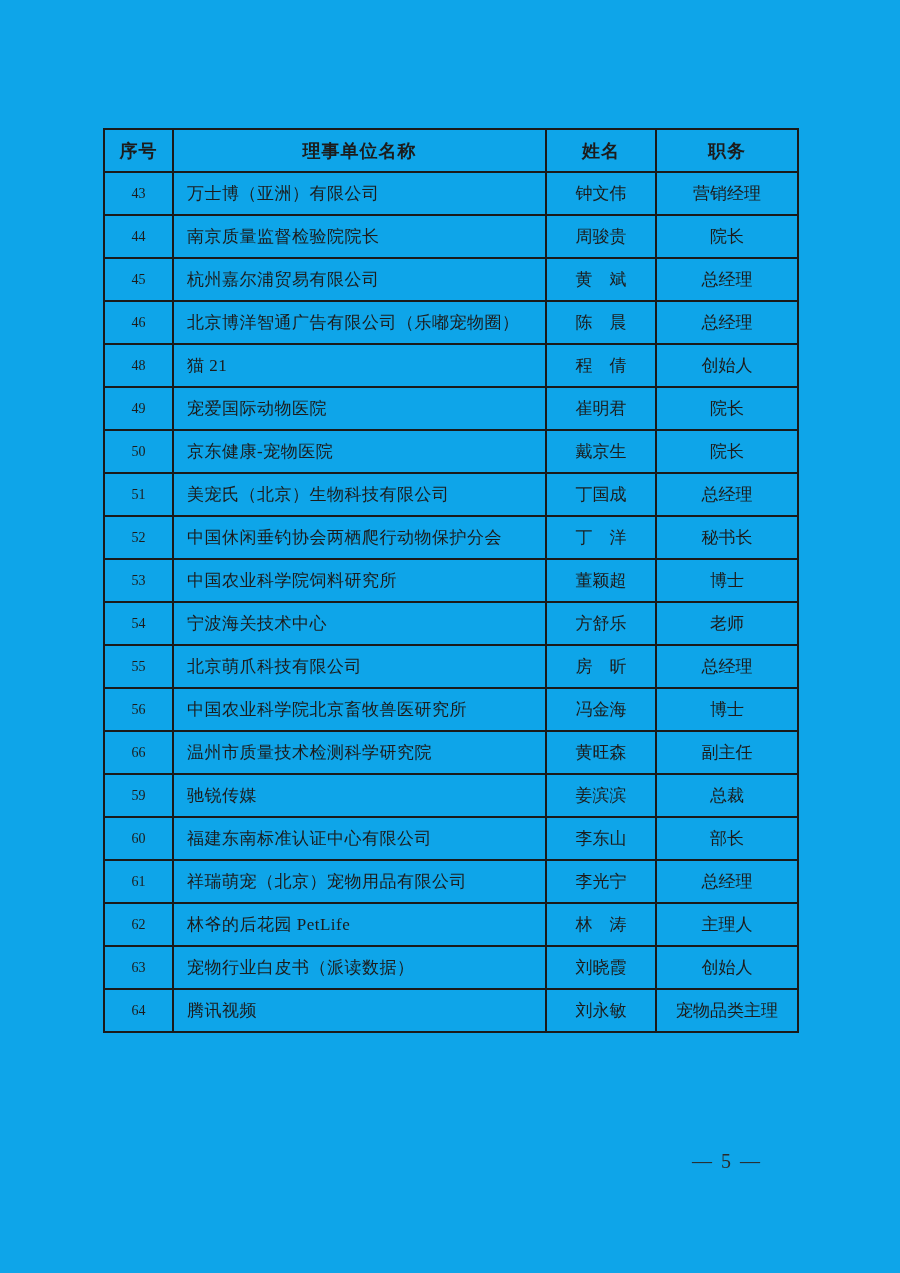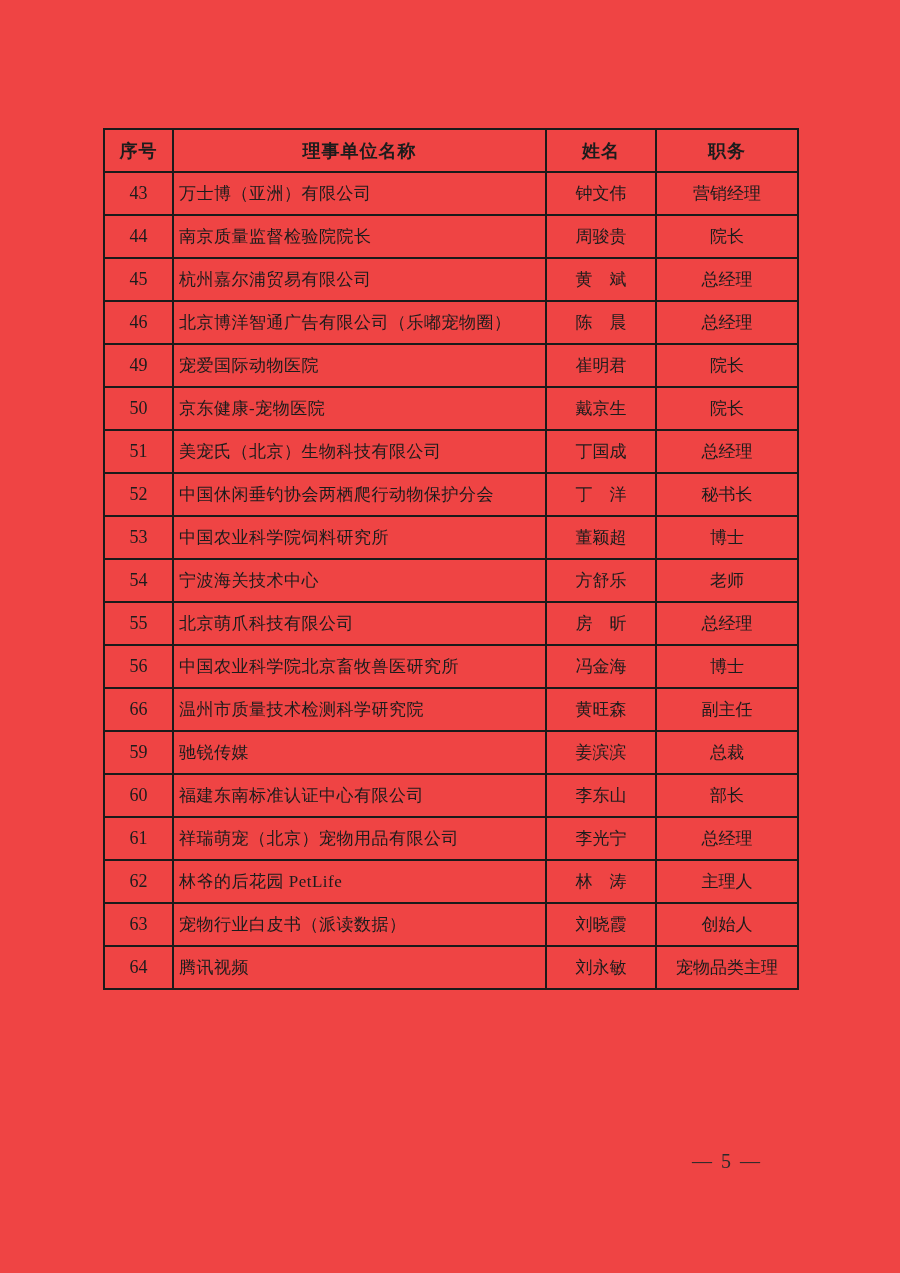--- a/index.html
+++ b/index.html
@@ -4,21 +4,21 @@
 <style>
   html, body {
     margin: 0;
     padding: 0;
     background: #ffffff;
   }
   .page {
     position: relative;
     width: 900px;
     height: 1273px;
-    background: #ef4444;
+    background: #0ea5e9;
     font-family: "Liberation Serif", "DejaVu Serif", serif;
     color: #1c1c1c;
     overflow: hidden;
   }
   table.roster {
     position: absolute;
     left: 103px;
     top: 128px;
     width: 694px;
     border-collapse: collapse;
@@ -35,25 +35,25 @@
     white-space: nowrap;
     overflow: hidden;
   }
   table.roster th {
     font-size: 18px;
     font-weight: bold;
     letter-spacing: 1px;
   }
   table.roster td.org-cell {
     text-align: left;
-    padding-left: 5px;
+    padding-left: 13px;
     letter-spacing: 0.5px;
   }
   table.roster td.no-cell {
-    font-size: 18px;
+    font-size: 14px;
   }
   .page-number {
     position: absolute;
     top: 1150px;
     left: 652px;
     width: 150px;
     text-align: center;
     font-size: 20px;
     color: #2a2a2a;
     letter-spacing: 2px;
@@ -102,20 +102,26 @@
   </tr>
 
   <tr>
     <td class="no-cell">46</td>
     <td class="org-cell">北京博洋智通广告有限公司（乐嘟宠物圈）</td>
     <td class="name-cell">陈　晨</td>
     <td class="title-cell">总经理</td>
   </tr>
 
 
+  <tr>
+    <td class="no-cell">48</td>
+    <td class="org-cell">猫 21</td>
+    <td class="name-cell">程　倩</td>
+    <td class="title-cell">创始人</td>
+  </tr>
 
   <tr>
     <td class="no-cell">49</td>
     <td class="org-cell">宠爱国际动物医院</td>
     <td class="name-cell">崔明君</td>
     <td class="title-cell">院长</td>
   </tr>
 
   <tr>
     <td class="no-cell">50</td>

